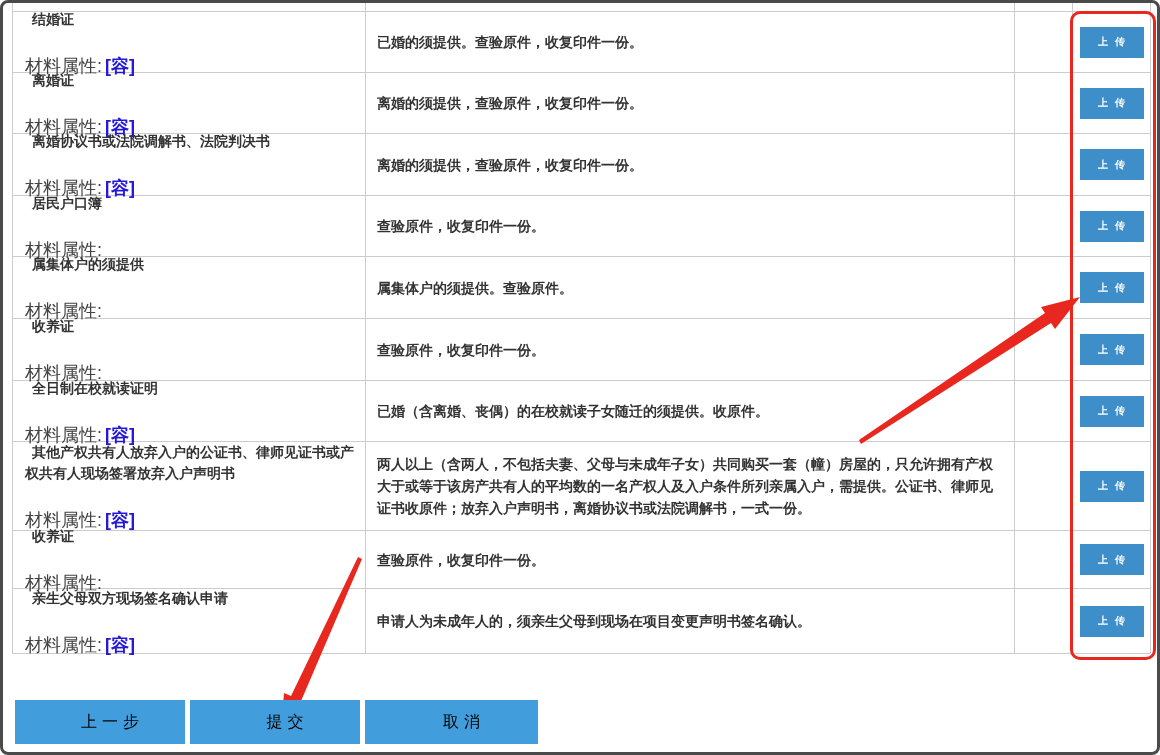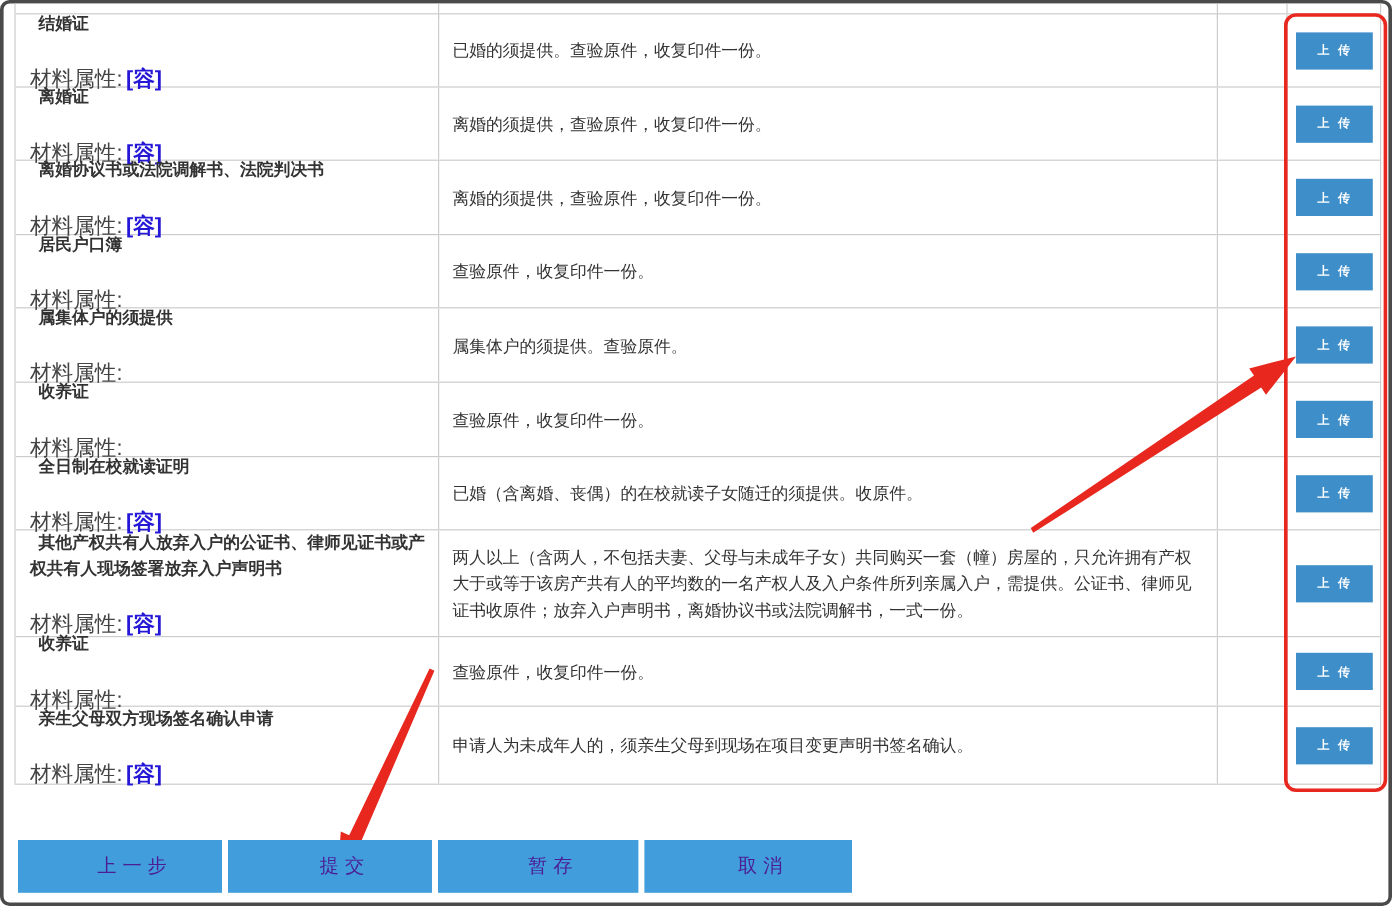--- a/index.html
+++ b/index.html
@@ -21,36 +21,36 @@
   .sliver { height:9px; }
   .td { border-right:1px solid #ccc; }
   .td:last-child { border-right:none; }
   .td-name  { width:353px; display:flex; flex-direction:column; justify-content:center; padding:6px 10px 6px 12px;gap:24px; }
   .td-desc  { width:649px; display:flex; align-items:center; padding:6px 14px 6px 11px; }
   .td-space { width:58px; }
   .td-up    { flex:1; display:flex; align-items:center; justify-content:center; }
   .mat-name { font-size:14px; font-weight:bold; color:#333; line-height:21px; text-indent:7px; }
   .mat-attr { font-size:18px; color:#444; line-height:20px; margin-top:2px; }
   .mat-attr .tag { color:#2417d6; font-weight:bold; margin-left:3px; }
-  .desc { font-size:14px; line-height:22px; color:#333; }
+  .desc { font-size:14px; line-height:22px; color:#333;font-weight:bold; }
   .btn-upload {
     width:64px; height:31px; background:#3e8ec9; color:#ffffff; border:none;
     font-family:Liberation Serif, serif; font-size:10px; font-weight:bold; letter-spacing:7px; text-indent:7px;
     cursor:pointer; display:flex; align-items:center; justify-content:center;
   }
   
   .red-box {
     position:absolute; left:1067px; top:8px; width:86px; height:649px;
     border:3px solid #e8281e; border-radius:10px; pointer-events:none;
   }
   .arrows { position:absolute; left:-3px; top:-3px; width:1160px; height:755px; pointer-events:none; }
   
   .footer { position:absolute; left:12px; top:697px; display:flex; gap:5px; }
   .btn-footer {
-    height:44px; background:#419ddb; color:#4c1d95; border:none; cursor:pointer;
+    height:44px; background:#419ddb; color:#000000; border:none; cursor:pointer;
     font-family:inherit; font-size:16px; letter-spacing:5px; text-indent:5px;
     display:flex; align-items:center; justify-content:center;padding-left:20px;
   }
   .w1{width:170px}.w2{width:170px}.w3{width:167px}.w4{width:173px}
 </style>
 </head>
 <body>
 
 <div class="page">
 
@@ -207,17 +207,16 @@
   <div class="red-box"></div>
 
   <svg class="arrows" viewBox="0 0 1160 755">
     <polygon fill="#e8281e" points="859,440 1045,313 1041,307 1080,297 1055,329 1051,323 861,444"></polygon>
     <polygon fill="#e8281e" points="358,557 291,696 284,693 281,731 308,703 301,701 362,559"></polygon>
   </svg>
 
   <div class="footer">
     <button class="btn-footer w1">上一步</button>
     <button class="btn-footer w2">提交</button>
-    <button class="btn-footer w3">暂存</button>
     <button class="btn-footer w4">取消</button>
   </div>
 
 </div>
 
 </body></html>

